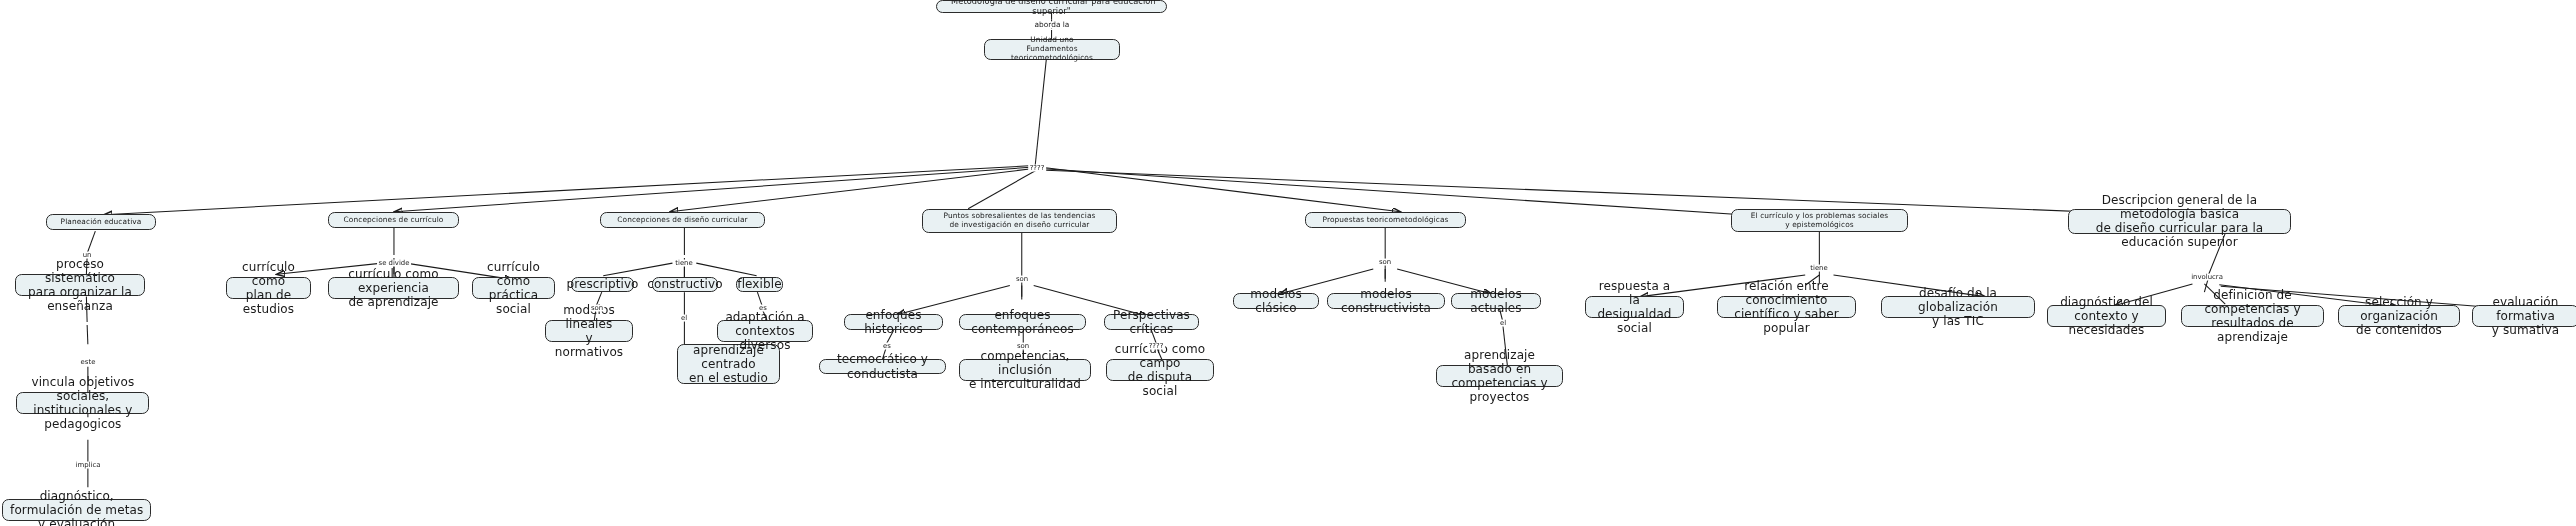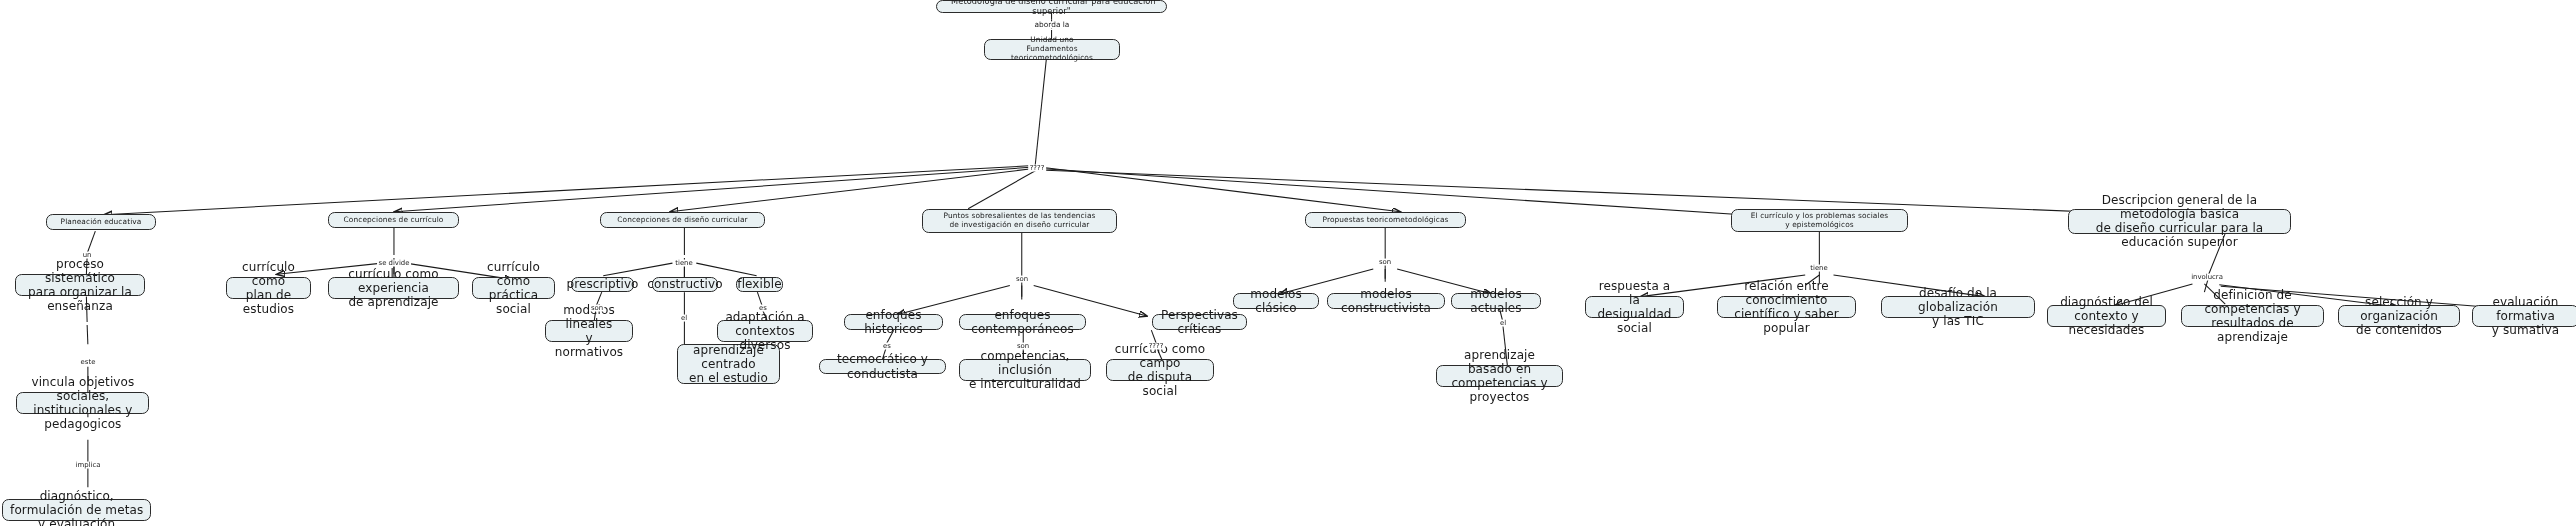--- a/index.html
+++ b/index.html
@@ -176,21 +176,21 @@
 y normativos</div>
   <div class="node t9" style="left:633px;top:344px;width:103px;height:40px;margin-left:44px;">aprendizaje centrado
 en el estudio</div>
   <div class="node t9" style="left:717px;top:320px;width:96px;height:22.3px;">adaptación a
 contextos diversos</div>
 
   <div class="node t10" style="left:922px;top:209px;width:195px;height:24px;">Puntos sobresalientes de las tendencias
 de investigación en diseño curricular</div>
   <div class="node t9" style="left:844px;top:314px;width:99px;height:15.6px;">enfoques historicos</div>
   <div class="node t9" style="left:959px;top:314px;width:127px;height:15.6px;">enfoques contemporáneos</div>
-  <div class="node t9" style="left:1104px;top:314px;width:95px;height:15.6px;margin-left:48px;">Perspectivas críticas</div>
+  <div class="node t9" style="left:1104px;top:314px;width:95px;height:15.6px;">Perspectivas críticas</div>
   <div class="node t9" style="left:819px;top:359px;width:127px;height:15px;">tecmocrático y conductista</div>
   <div class="node t9" style="left:959px;top:359px;width:132px;height:22.3px;">competencias, inclusión
 e interculturalidad</div>
   <div class="node t9" style="left:1106px;top:359px;width:108px;height:22.3px;">currículo como campo
 de disputa social</div>
 
   <div class="node t10" style="left:1305px;top:212px;width:161px;height:16.4px;">Propuestas teoricometodológicas</div>
   <div class="node t9" style="left:1233px;top:293px;width:86px;height:15.6px;">modelos clásico</div>
   <div class="node t9" style="left:1327px;top:293px;width:118px;height:15.6px;">modelos constructivista</div>
   <div class="node t9" style="left:1451px;top:293px;width:90px;height:15.6px;">modelos actuales</div>

